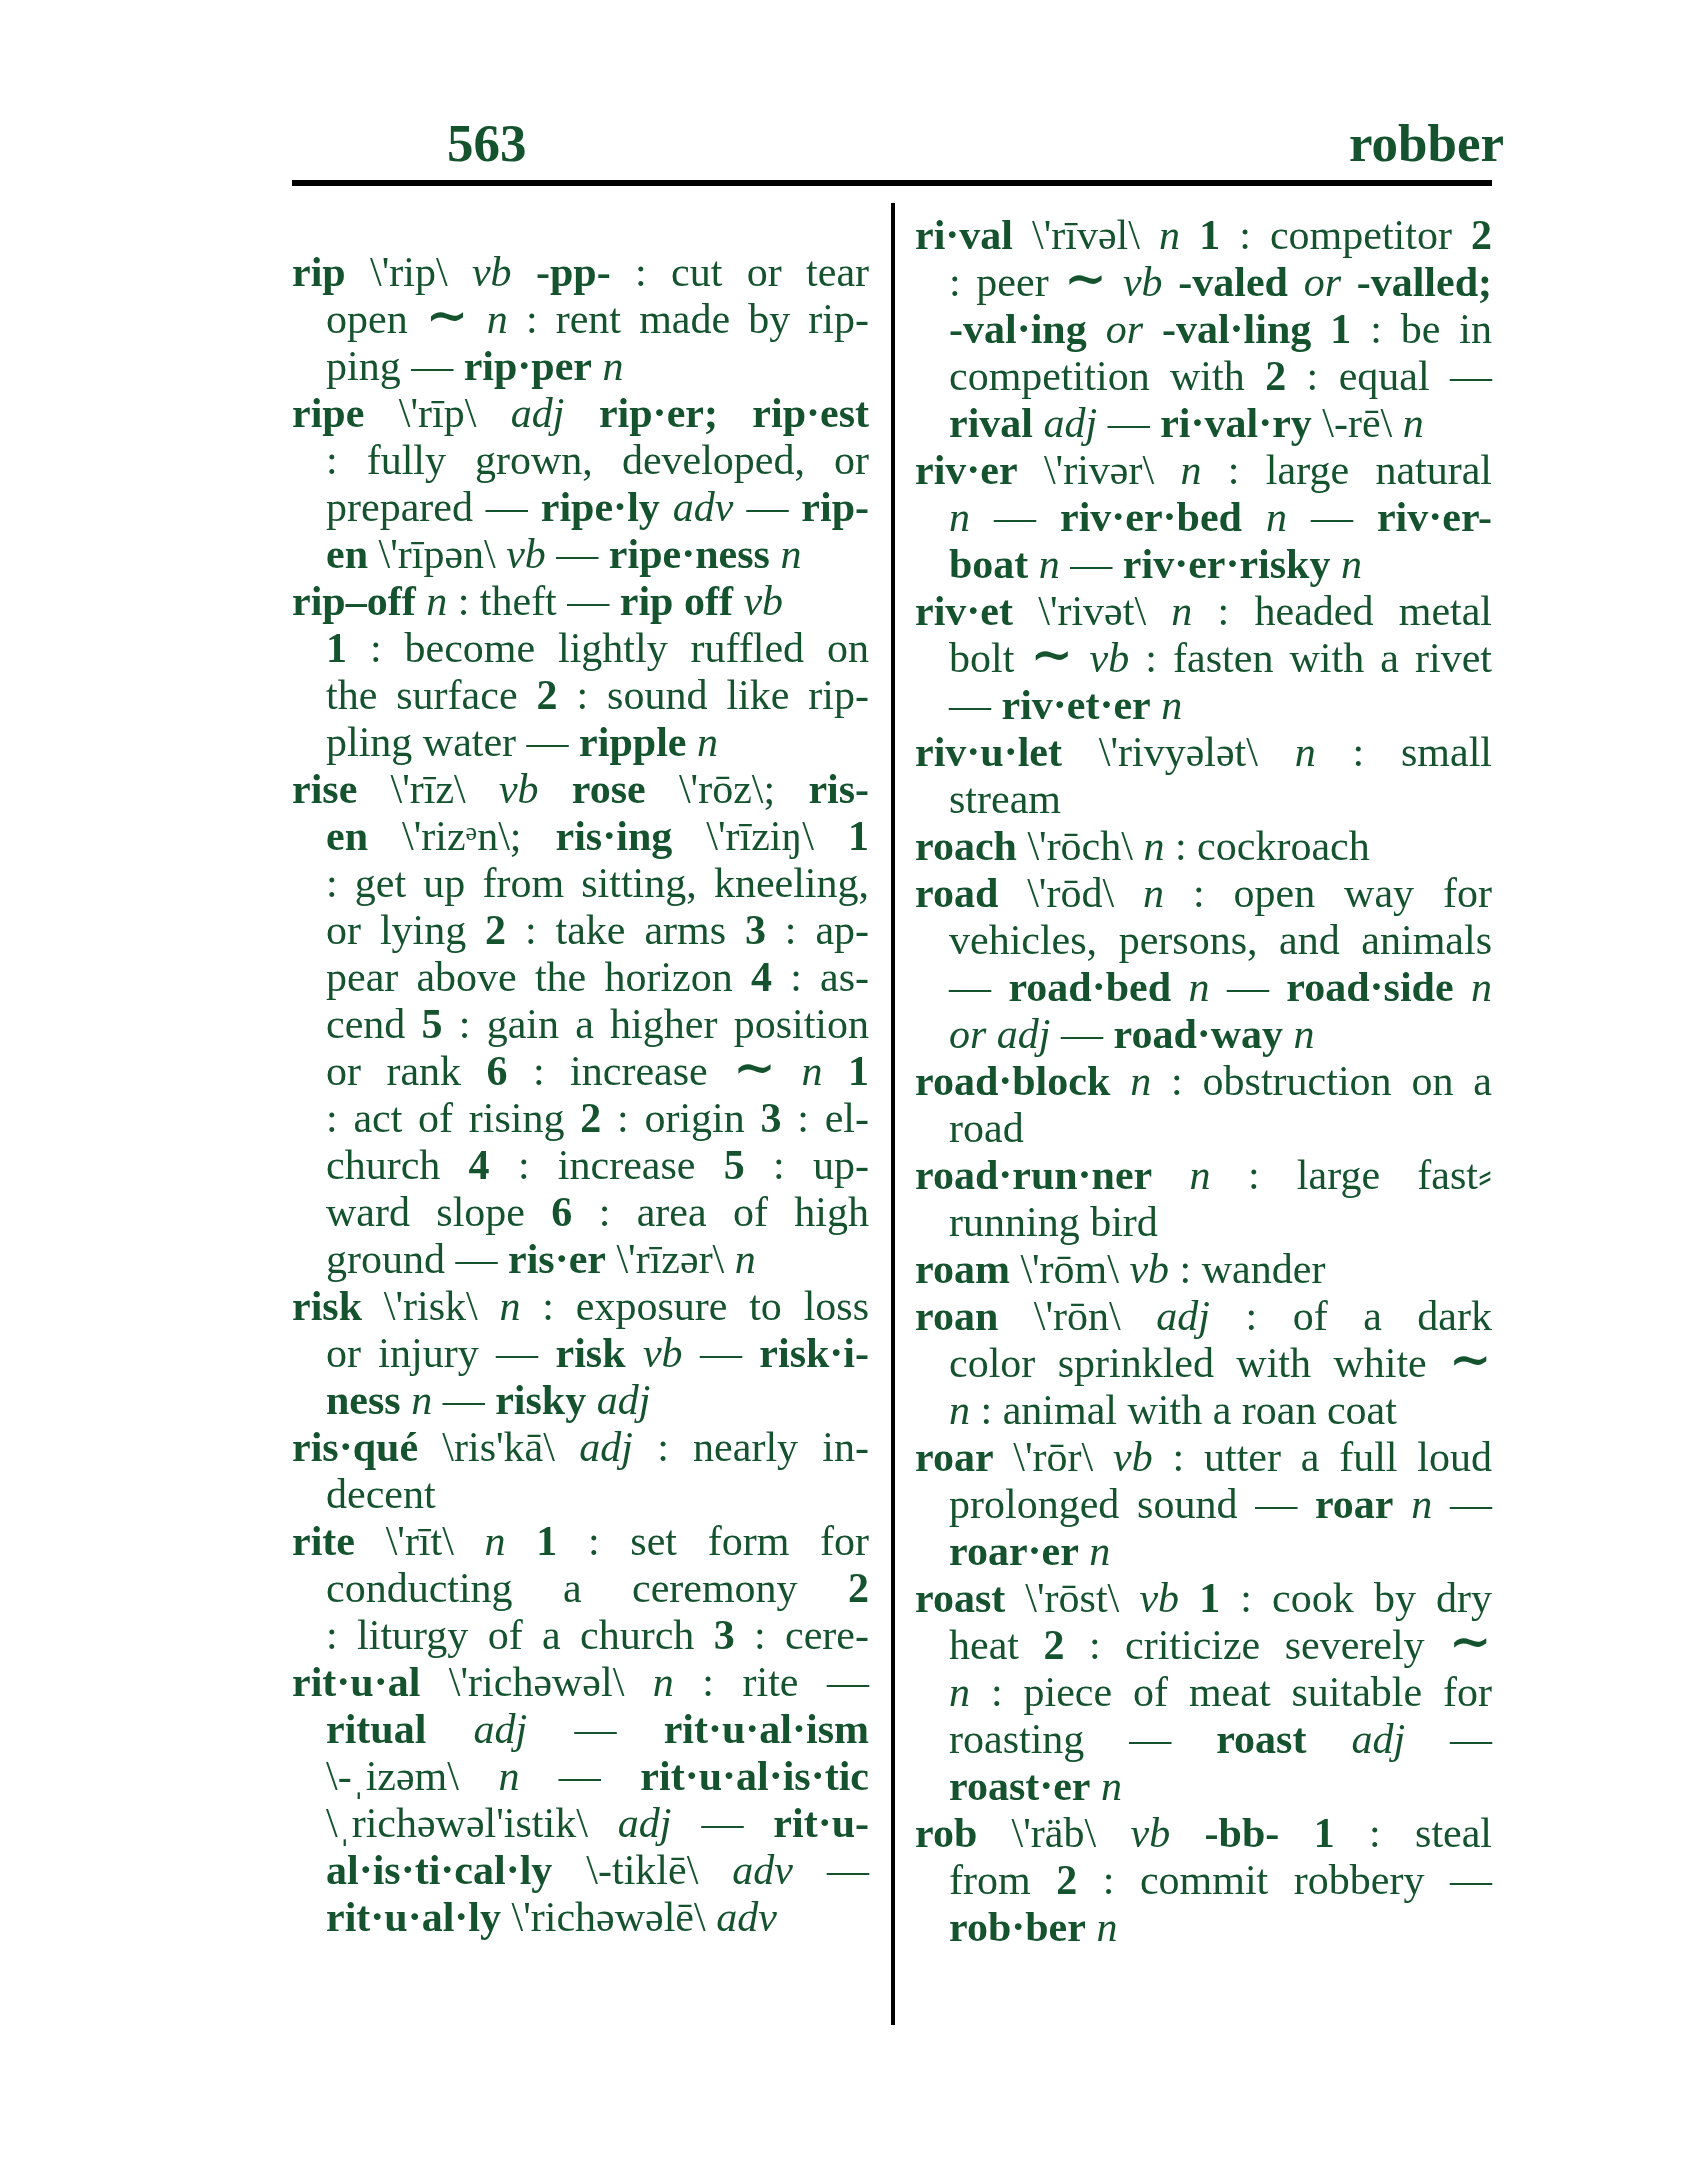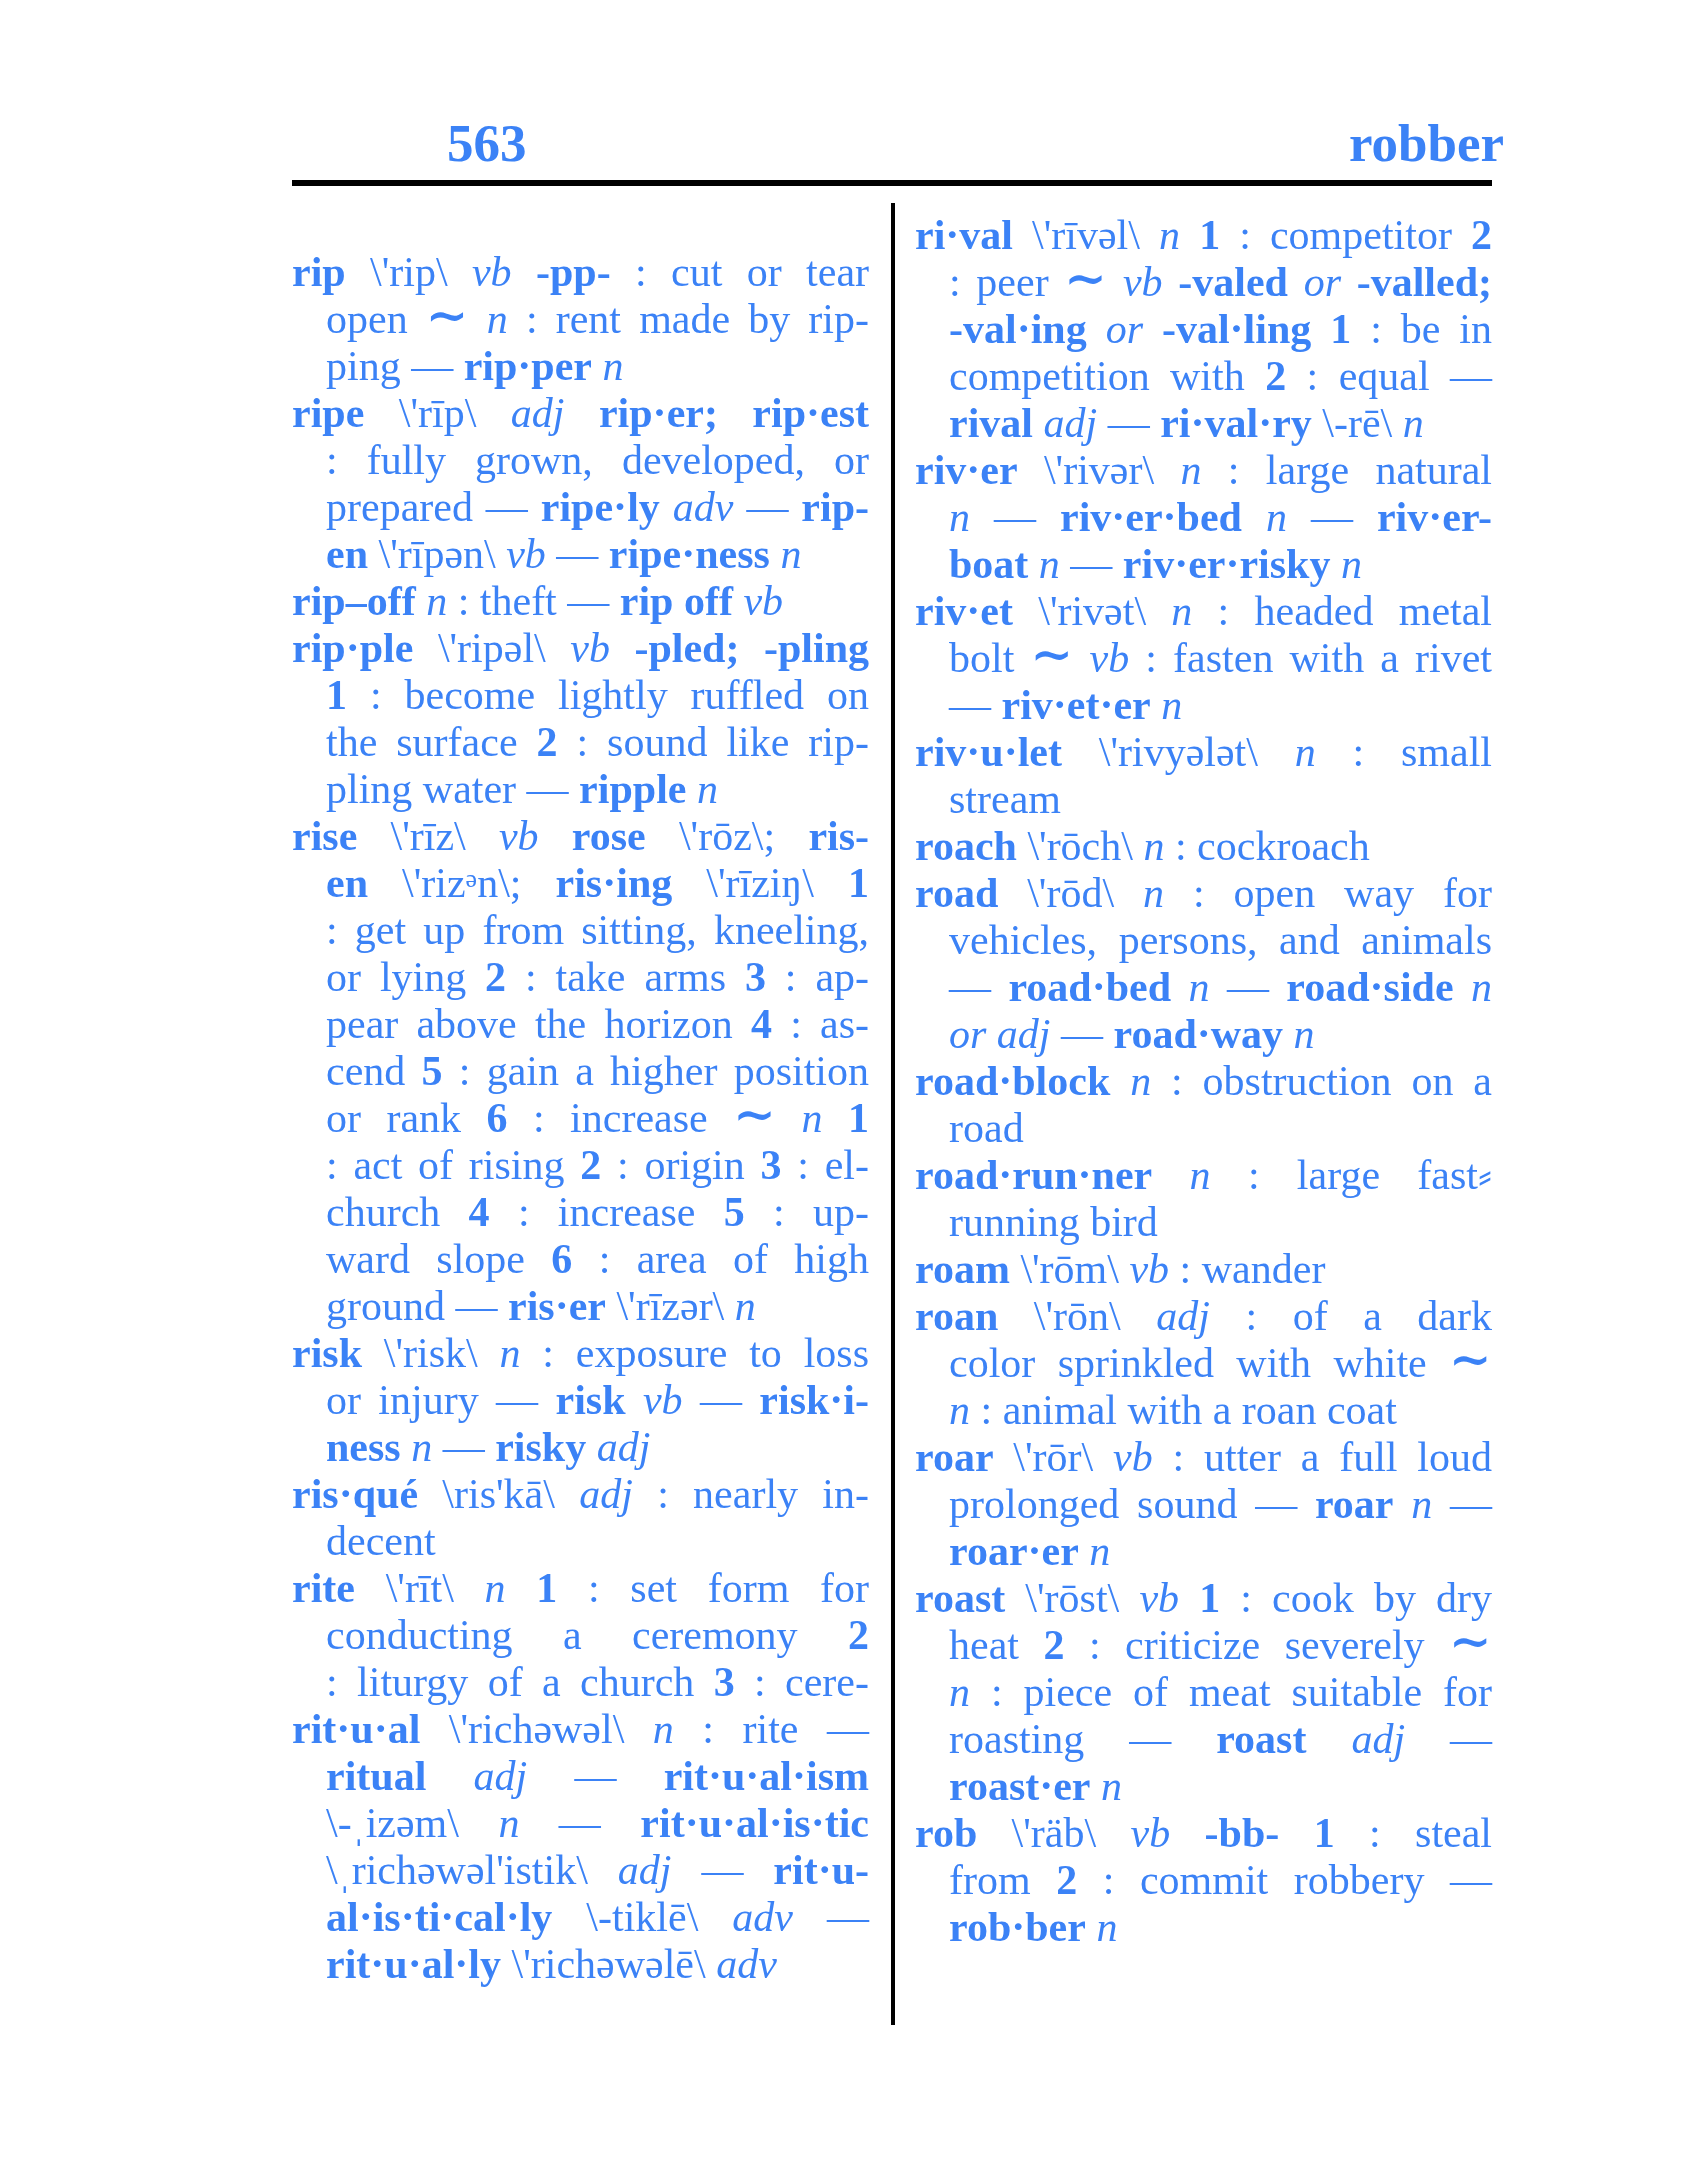--- a/index.html
+++ b/index.html
@@ -1,17 +1,17 @@
 <!DOCTYPE html>
 <html style="font-size:13.6px"><head>
 <meta charset="utf-8">
 <style>
   html,body{margin:0;padding:0;background:#ffffff;}
   .page{
-    position:relative;width:1700px;height:2170px;background:#ffffff;color:#3b82f6;
+    position:relative;width:1700px;height:2170px;background:#ffffff;color:#14532d;
     font-family:"Liberation Serif","DejaVu Serif","DejaVu Sans",serif;
     overflow:hidden;
     border-radius:7px;
   }
   .pagenum{position:absolute;left:447px;top:117px;font-size:53px;line-height:53px;font-weight:700;}
   .guide{position:absolute;right:196px;top:117px;font-size:53px;line-height:53px;font-weight:700;}
   .hrule{position:absolute;left:292px;top:180px;width:1200px;height:6px;background:#000;}
   .vrule{position:absolute;left:891px;top:203px;width:4.2px;height:1822px;background:#000;}
   .col{position:absolute;top:212px;width:577px;font-size:42px;line-height:47px;}
   #col-left{left:292px;margin-top:37px;}
@@ -42,21 +42,20 @@
       <div class="entry">
         <div class="ln"><span class="b">ripe</span><span> \'rīp\ </span><span class="i">adj</span><span> </span><span class="b">rip·er; rip·est</span></div>
         <div class="ln cont"><span>: fully grown, developed, or</span></div>
         <div class="ln cont"><span>prepared — </span><span class="b">ripe·ly</span><span> </span><span class="i">adv</span><span> — </span><span class="b">rip-</span></div>
         <div class="ln cont last"><span class="b">en</span><span> \'rīpən\ </span><span class="i">vb</span><span> — </span><span class="b">ripe·ness</span><span> </span><span class="i">n</span></div>
       </div>
       <div class="entry">
         <div class="ln last"><span class="b">rip–off</span><span> </span><span class="i">n</span><span> : theft — </span><span class="b">rip off</span><span> </span><span class="i">vb</span></div>
       </div>
       <div class="entry">
-        <div class="ln"><span class="b">rip·ple</span><span> \'ripəl\ </span><span class="i">vb</span><span> </span><span class="b">-pled; -pling</span></div>
         <div class="ln cont"><span class="b">1</span><span> : become lightly ruffled on</span></div>
         <div class="ln cont"><span>the surface </span><span class="b">2</span><span> : sound like rip-</span></div>
         <div class="ln cont last"><span>pling water — </span><span class="b">ripple</span><span> </span><span class="i">n</span></div>
       </div>
       <div class="entry">
         <div class="ln"><span class="b">rise</span><span> \'rīz\ </span><span class="i">vb</span><span> </span><span class="b">rose</span><span> \'rōz\; </span><span class="b">ris-</span></div>
         <div class="ln cont"><span class="b">en</span><span> \'riz</span><span class="s">ə</span><span>n\; </span><span class="b">ris·ing</span><span> \'rīziŋ\ </span><span class="b">1</span></div>
         <div class="ln cont"><span>: get up from sitting, kneeling,</span></div>
         <div class="ln cont"><span>or lying </span><span class="b">2</span><span> : take arms </span><span class="b">3</span><span> : ap-</span></div>
         <div class="ln cont"><span>pear above the horizon </span><span class="b">4</span><span> : as-</span></div>

